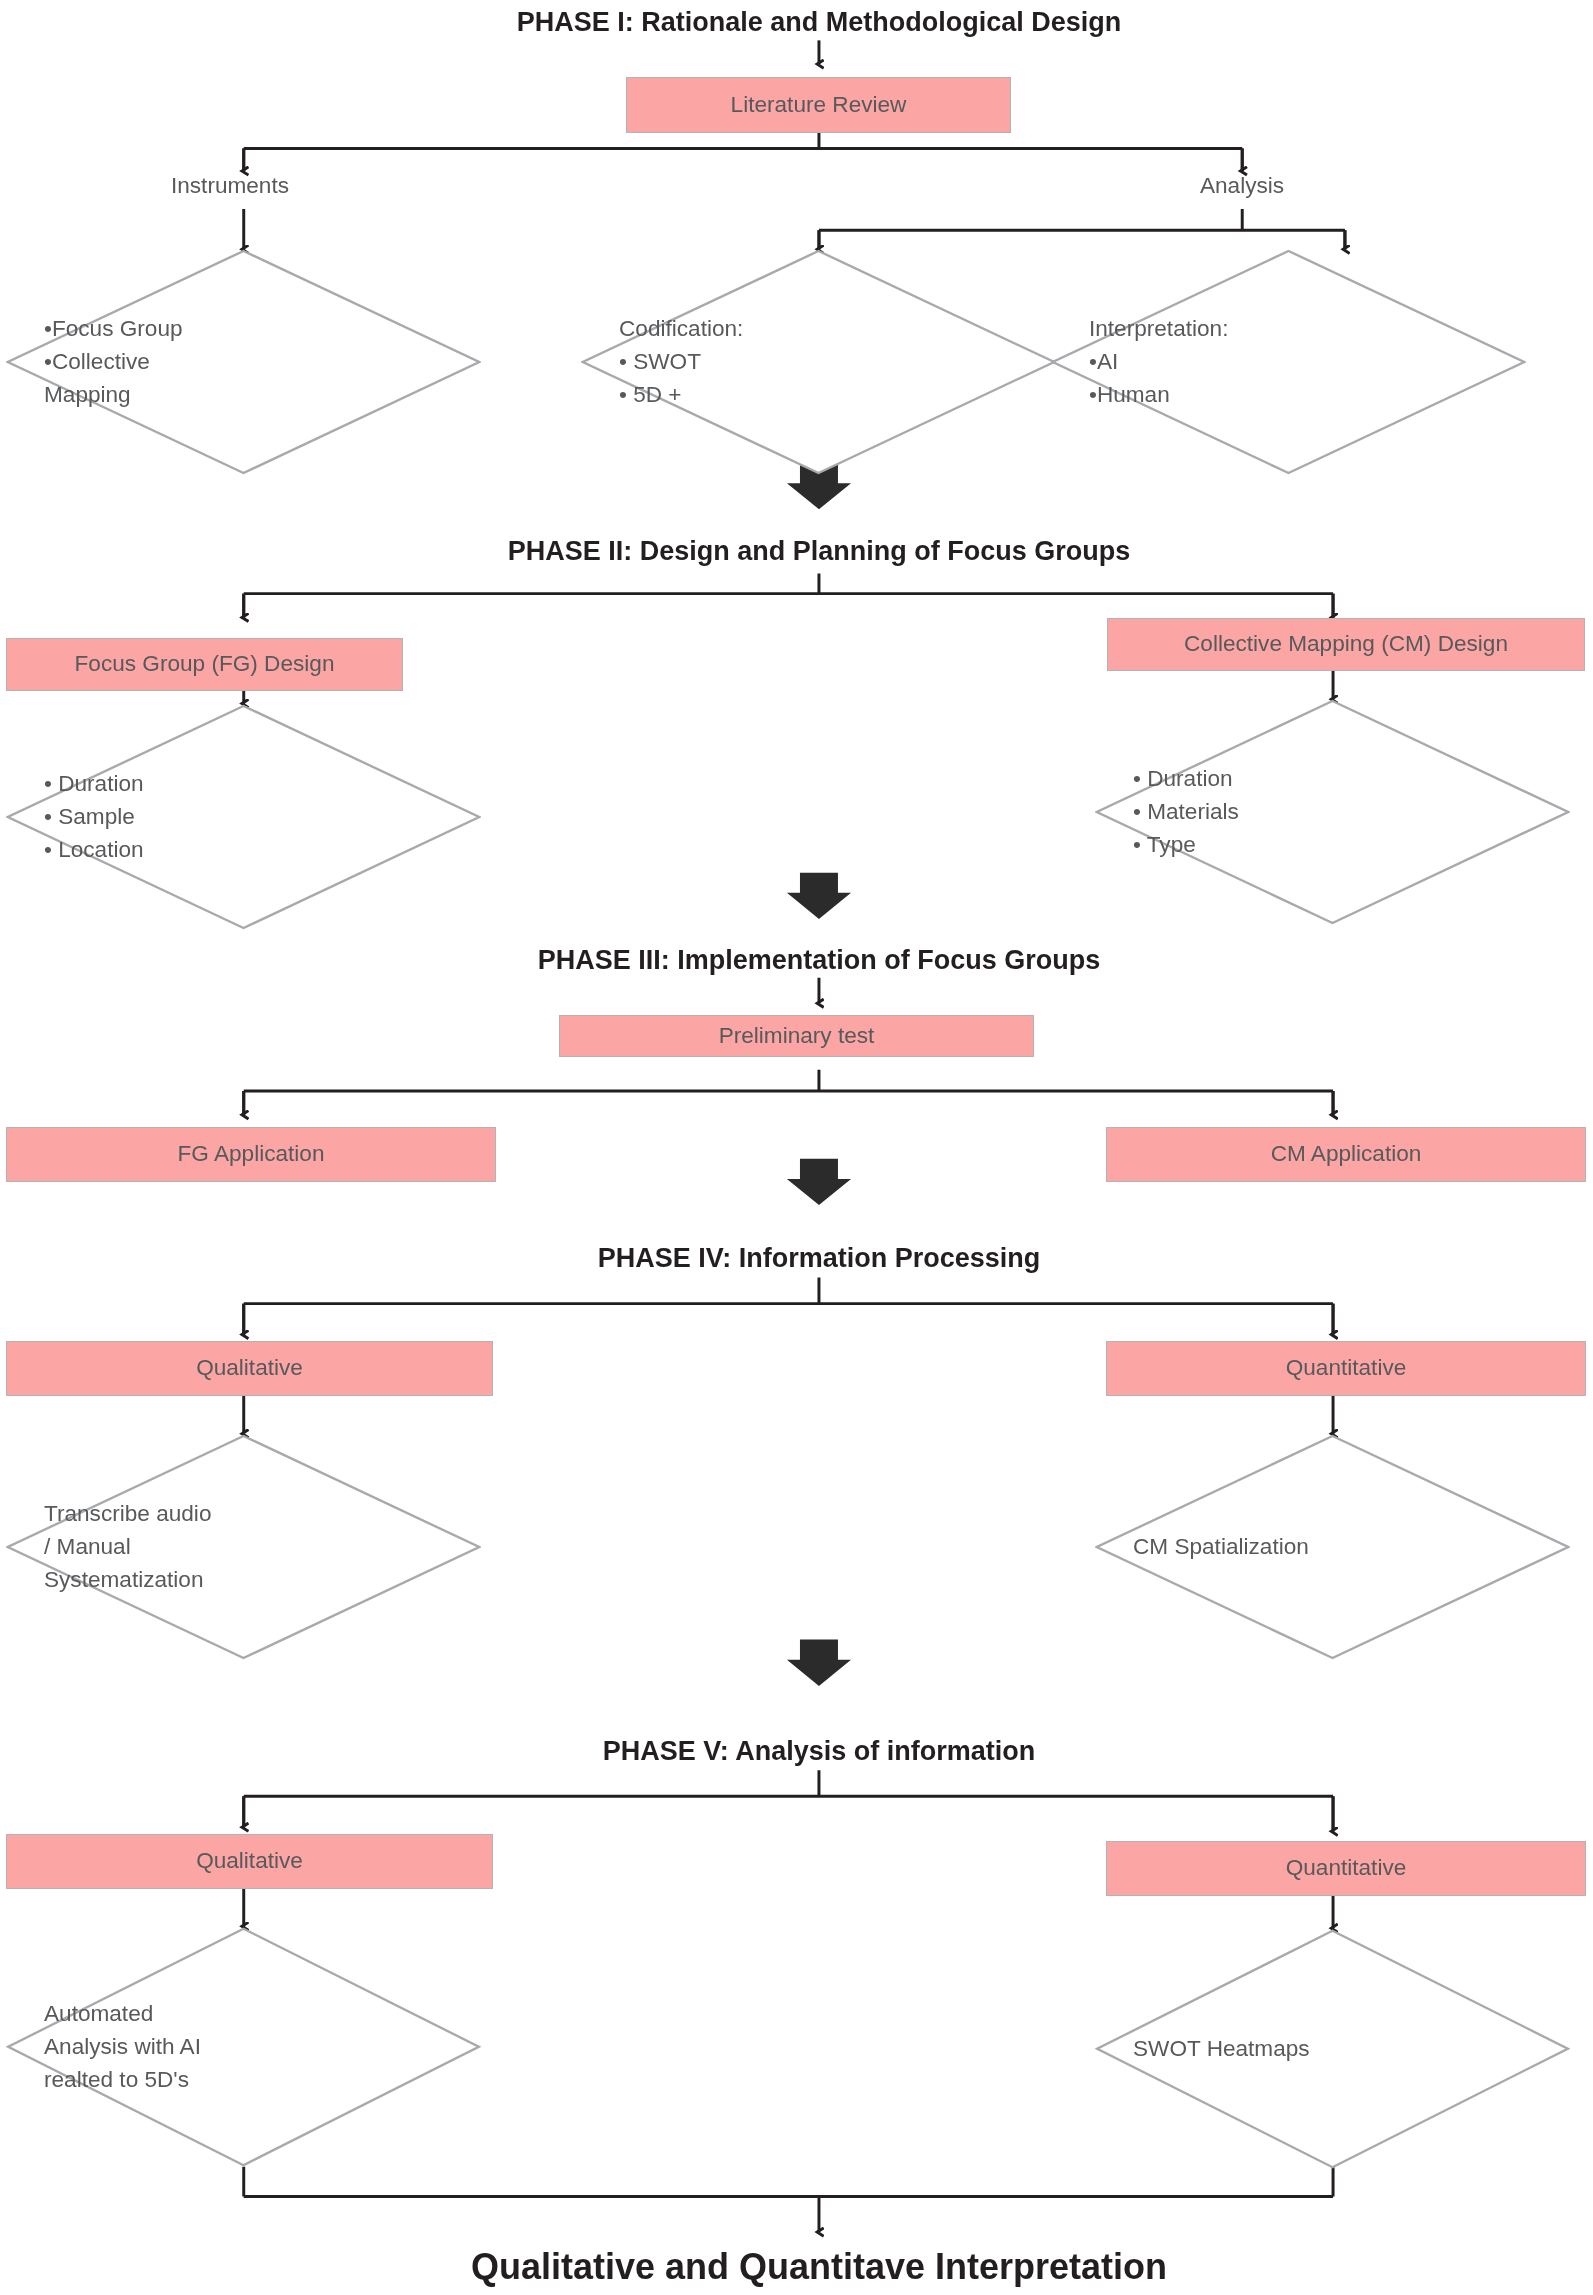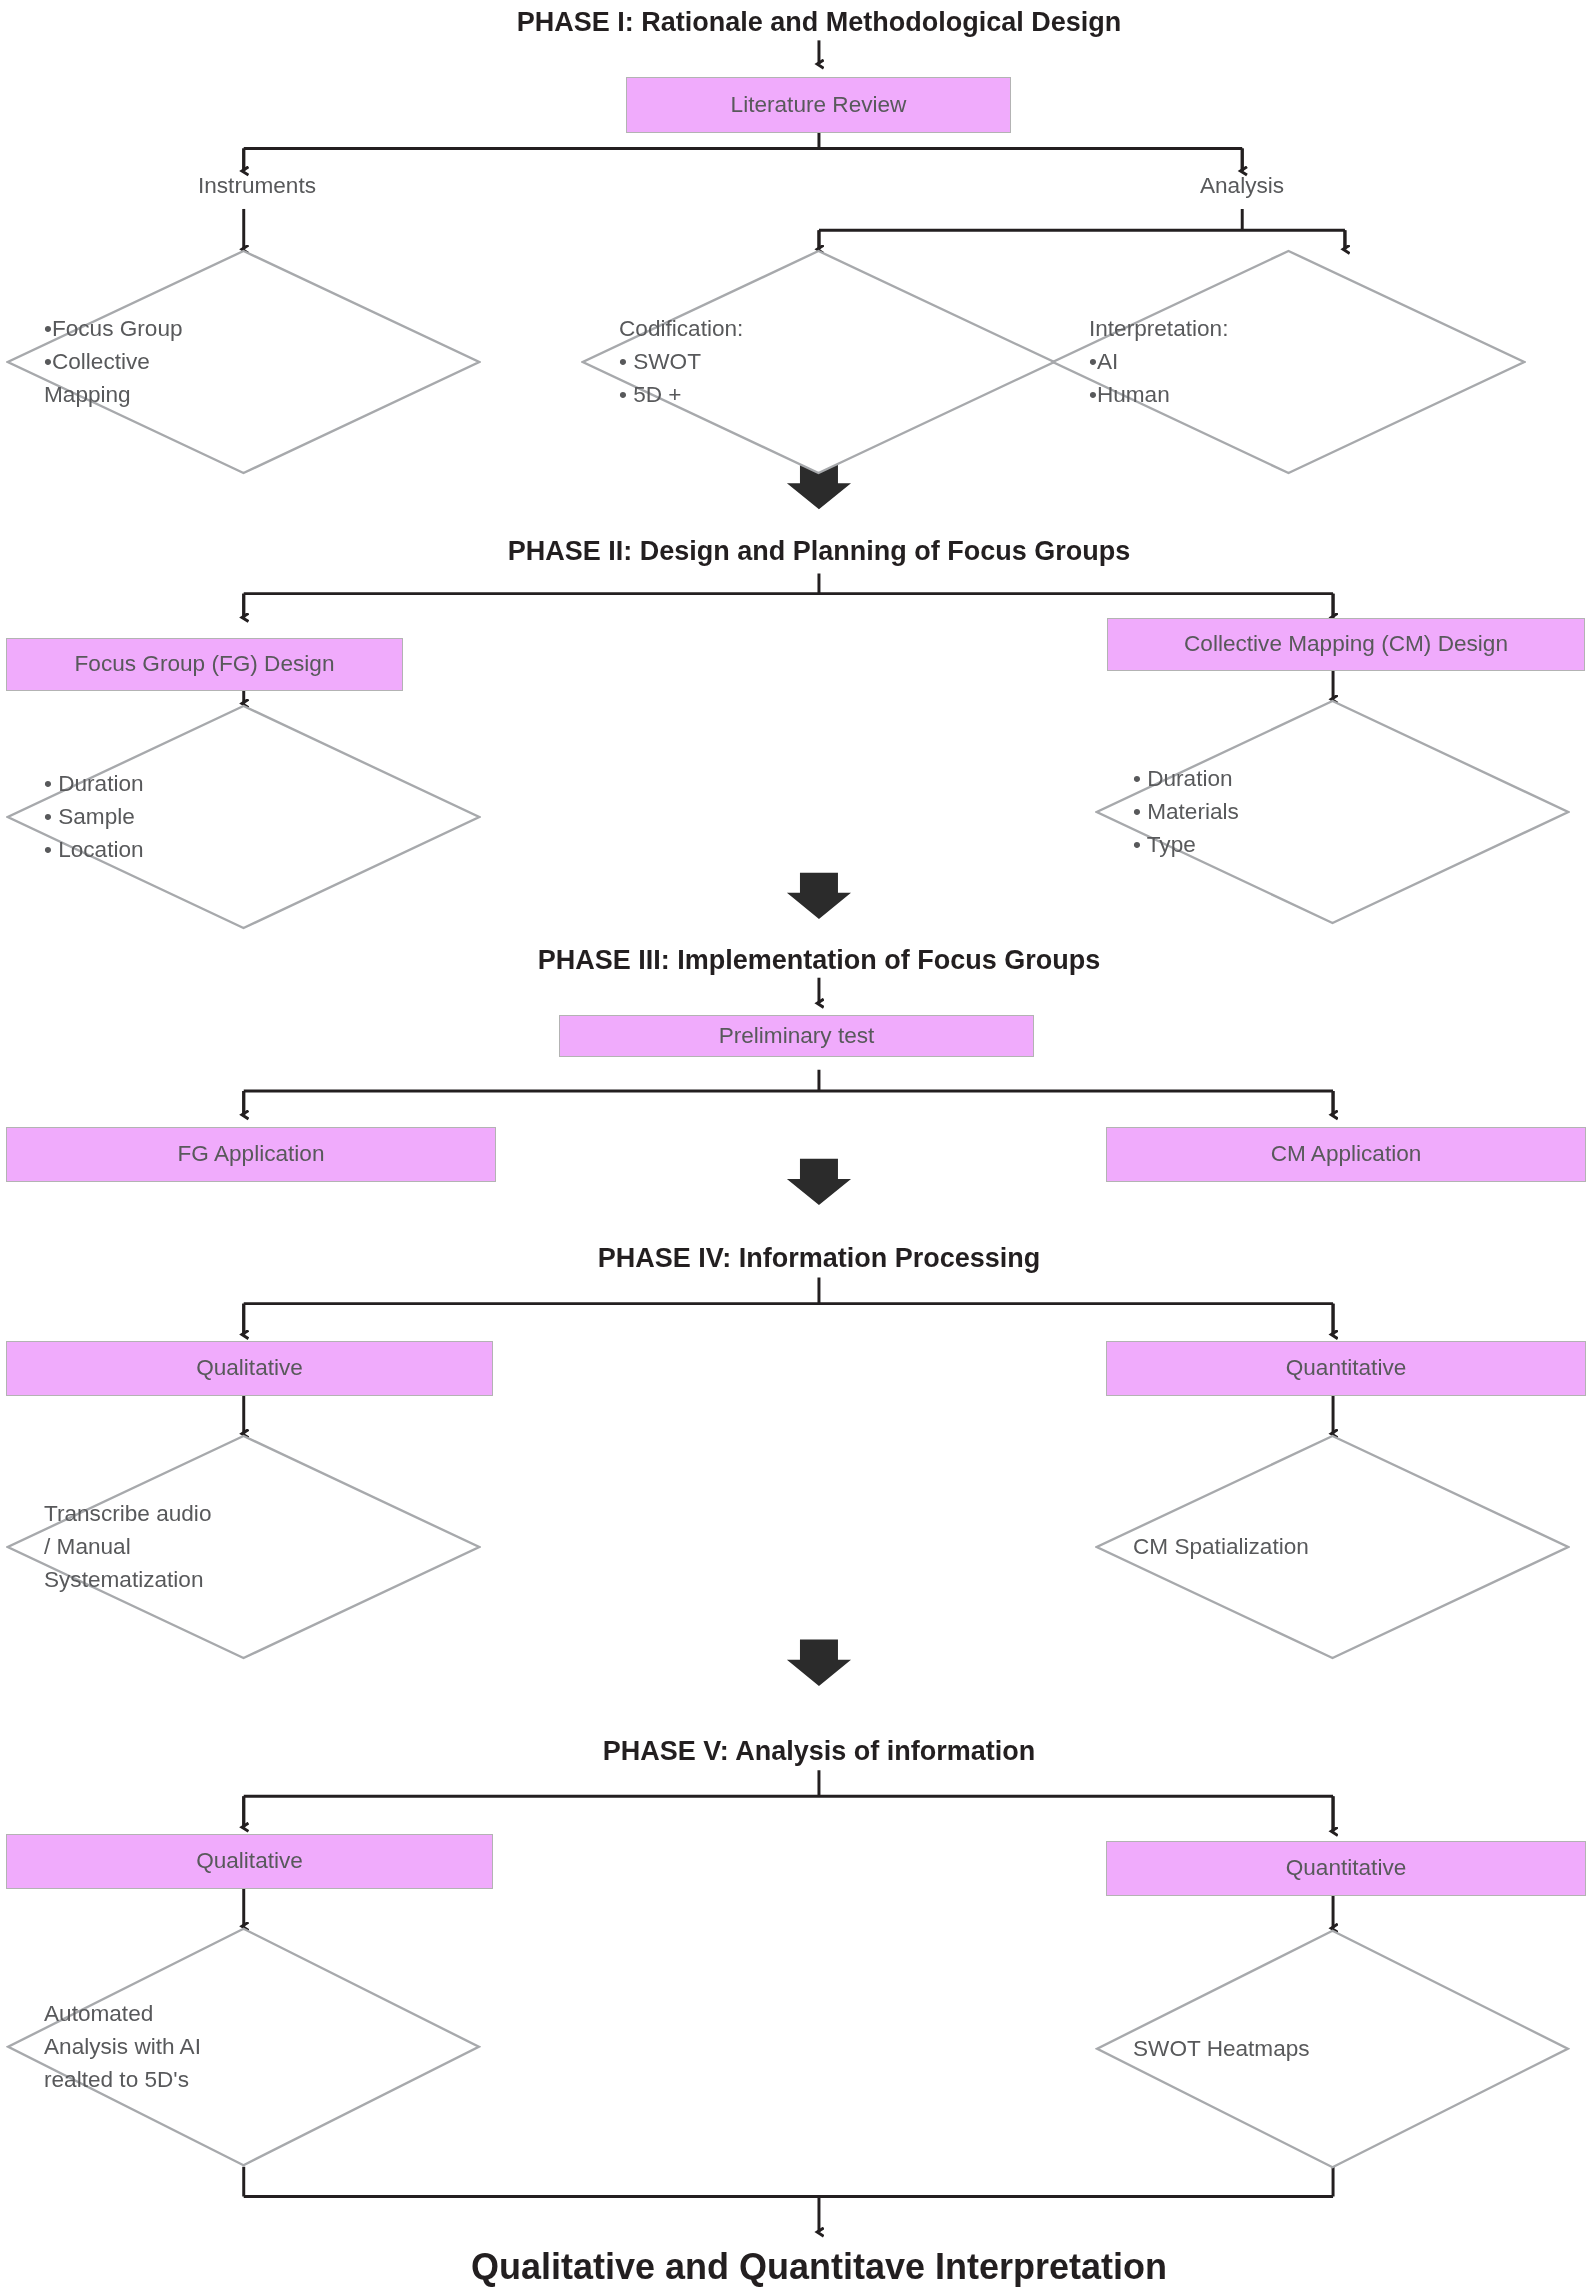--- a/index.html
+++ b/index.html
@@ -13,21 +13,21 @@
     font-size:27px;
     letter-spacing:0px;
     text-align:center;
     white-space:nowrap;
     transform:translateX(-50%);
   }
 
   .node-box{
     position:absolute;
     box-sizing:border-box;
-    background:#f0abfc;
+    background:#fca5a5;
     border:1.8px solid #b3b3b3;
     display:flex;
     align-items:center;
     justify-content:center;
     color:#58595b;
     font-size:22.6px;
     text-align:center;
     line-height:1.25;
   }
 
@@ -150,21 +150,21 @@
       <path class="blockarrow" d="M1347,2762 h64 v34 h22 l-54,44 l-54,-44 h22 z"></path>
     </g>
   </svg>
 
   <div class="phase-title" style="left:819px;top:7.1px;">PHASE I: Rationale and Methodological Design</div>
 
   <div class="node-box" style="left:626px;top:77px;width:385px;height:56px;">
     <span>Literature Review</span>
   </div>
 
-  <div class="edge-label" style="left:257px;top:173px;">Instruments</div>
+  <div class="edge-label" style="left:230px;top:173px;">Instruments</div>
   <div class="edge-label" style="left:1242px;top:173px;">Analysis</div>
 
   <div class="diamond" style="left:6px;top:249px;width:475px;height:226px;">
     <svg width="475" height="226" viewBox="0 0 800 380">
       <polygon points="400,3 797,190 400,377 3,190" fill="#ffffff" stroke="#a7a9ac" stroke-width="4"></polygon>
     </svg>
     <div class="dlabel">
       <div>•Focus Group</div>
       <div>•Collective</div>
       <div>Mapping</div>

